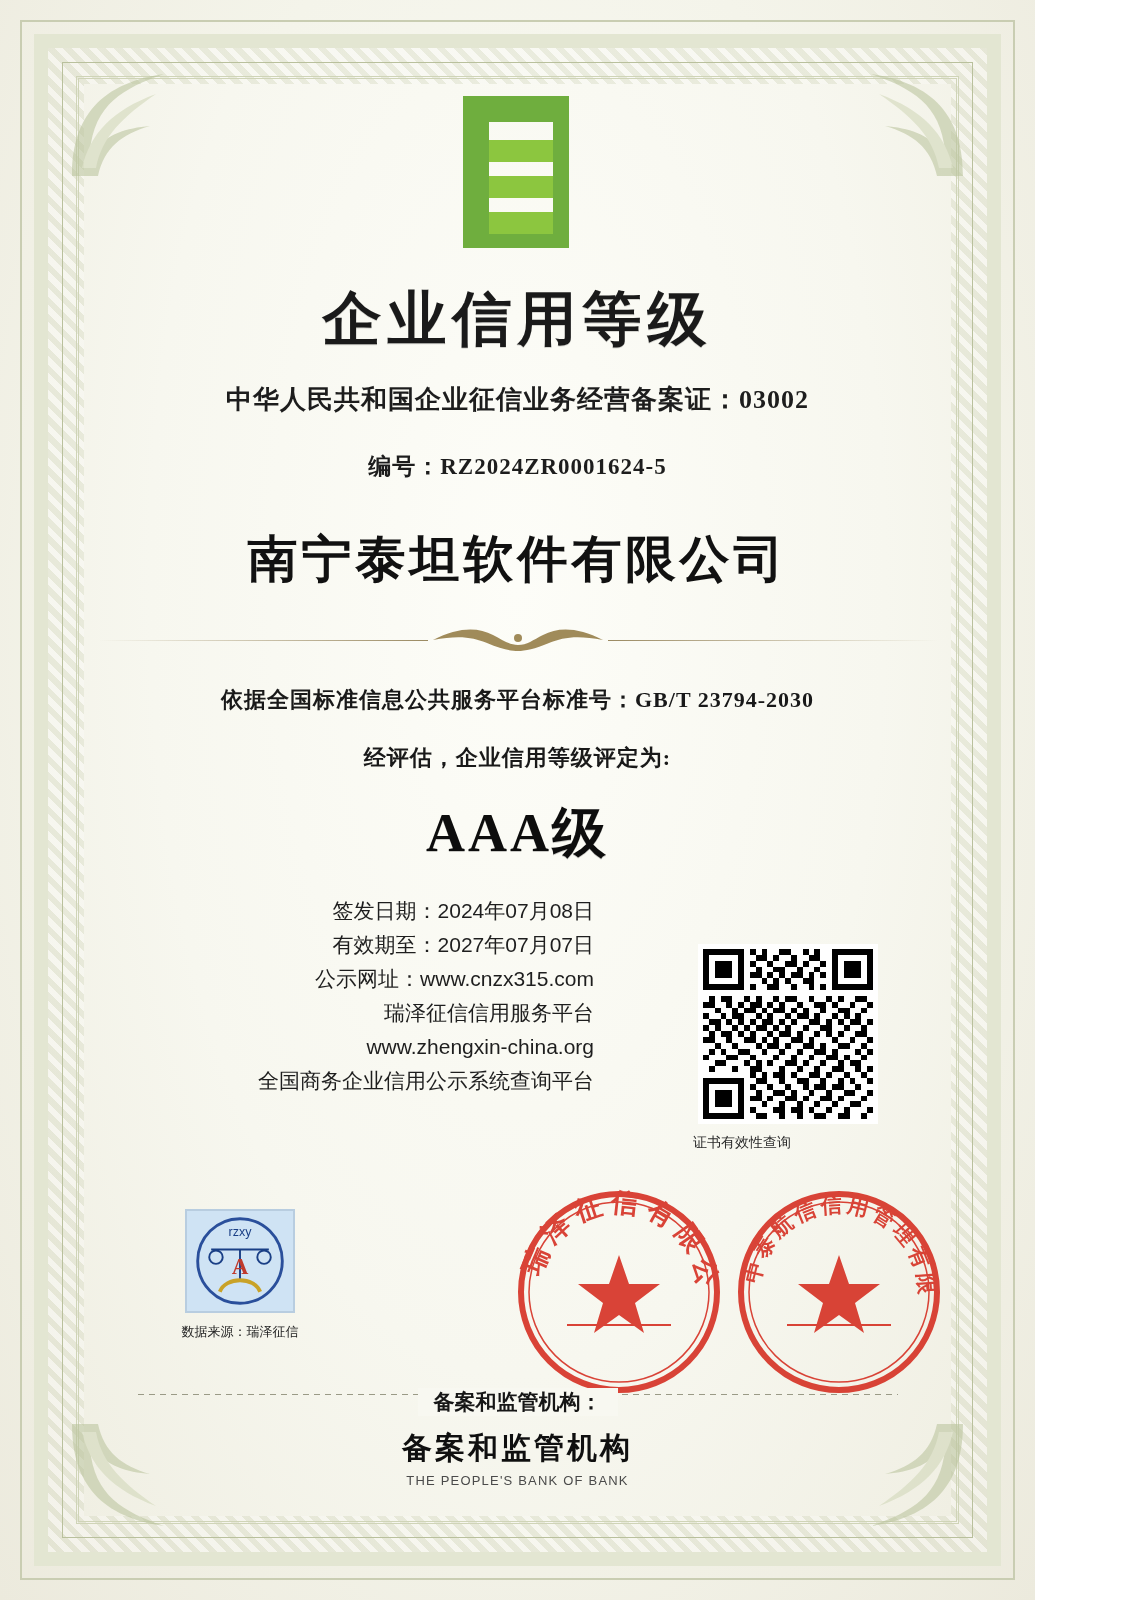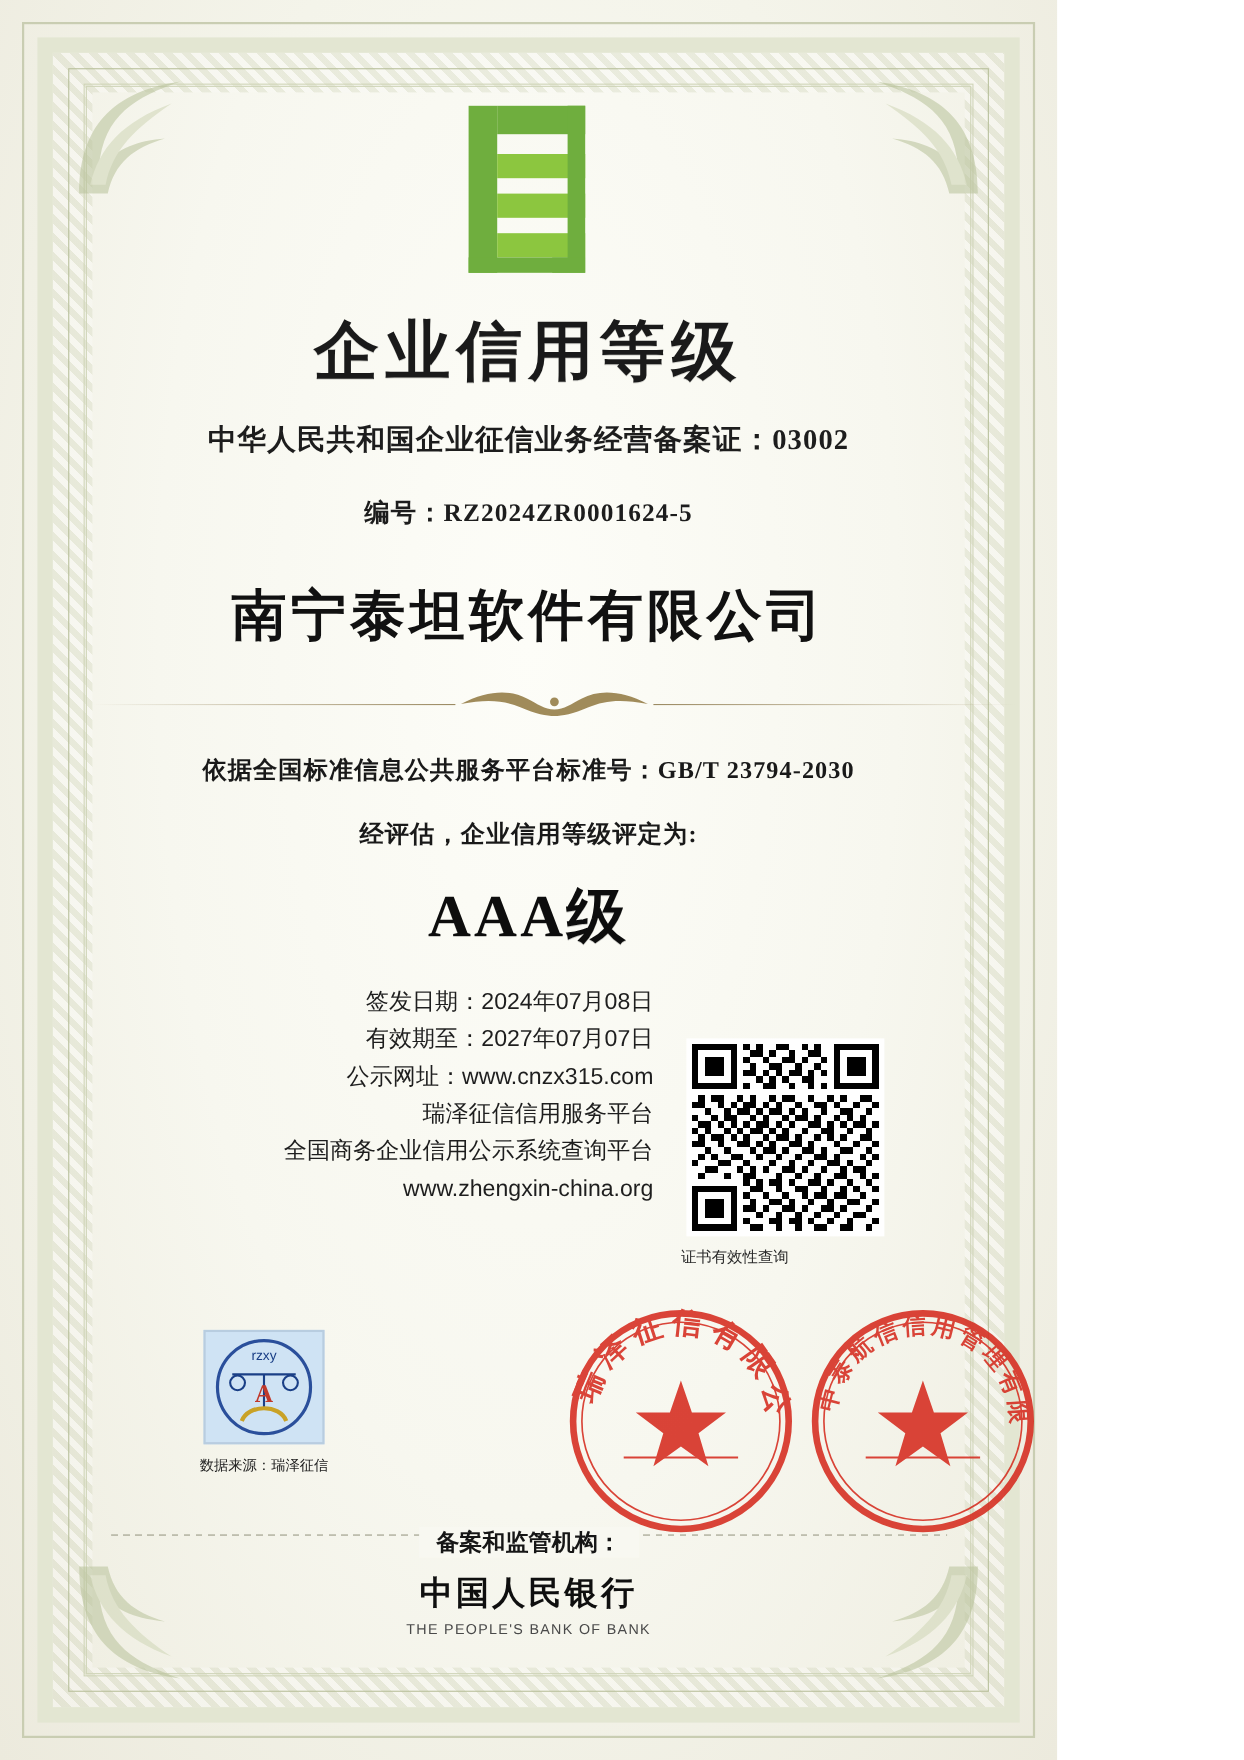--- a/index.html
+++ b/index.html
@@ -5,21 +5,21 @@
   html, body {
     margin: 0;
     padding: 0;
     background: #ffffff;
   }
   body {
     font-family: "Liberation Sans", sans-serif;
   }
   .certificate {
     position: relative;
-    width: 961px;
+    width: 1035px;
     height: 1600px;
     box-sizing: border-box;
     background:
       radial-gradient(ellipse at 50% 40%, #fbfbf6 0%, #f4f4ea 55%, #eceadd 100%);
     overflow: hidden;
   }
   
   .border-outer {
     position: absolute;
     left: 20px; top: 20px; right: 20px; bottom: 20px;
@@ -363,22 +363,22 @@
         <div class="info-row">
           <span class="label">签发日期：</span><span class="value">2024年07月08日</span>
         </div>
         <div class="info-row">
           <span class="label">有效期至：</span><span class="value">2027年07月07日</span>
         </div>
         <div class="info-row">
           <span class="label">公示网址：</span><span class="value">www.cnzx315.com</span>
         </div>
         <div class="info-row info-sub">瑞泽征信信用服务平台</div>
+        <div class="info-row info-sub">www.zhengxin-china.org</div>
         <div class="info-row info-sub">全国商务企业信用公示系统查询平台</div>
-        <div class="info-row info-sub">www.zhengxin-china.org</div>
       </div>
 
       <div class="qr-wrap">
         <div class="qr">
           <svg viewBox="0 0 29 29" shape-rendering="crispEdges">
             <rect width="29" height="29" fill="#ffffff"></rect>
             <g fill="#000000">
               <rect x="0" y="0" width="7" height="1"></rect>
                 <rect x="0" y="6" width="7" height="1"></rect>
               <rect x="0" y="0" width="1" height="7"></rect>
@@ -668,18 +668,18 @@
             <path d="M107 70 L117 99 L148 99 L123 118 L132 148 L107 130 L82 148 L91 118 L66 99 L97 99 Z" fill="#d52b1e"></path>
             <path d="M55 140 H159" stroke="#d52b1e" stroke-width="2"></path>
           </g>
         </svg>
       </div>
     </div>
 
     <div class="footer">
       <div class="footer-rule"></div>
       <div class="footer-label">备案和监管机构：</div>
-      <div class="footer-bank">中国人民银行</div>
+      <div class="footer-bank">备案和监管机构</div>
       <div class="footer-bank-en">THE PEOPLE'S BANK OF BANK</div>
     </div>
 
   </div>
 </div>
 
 </body></html>

